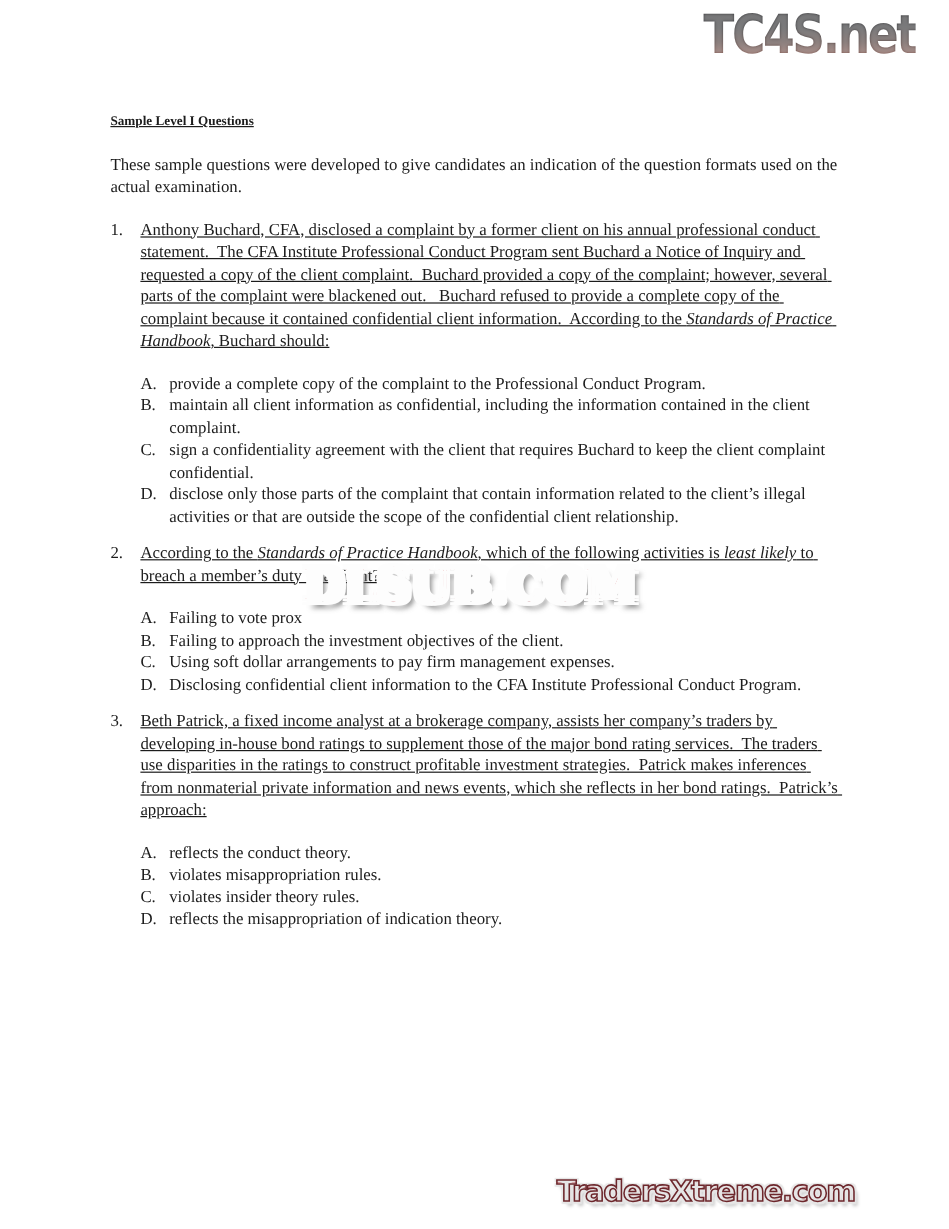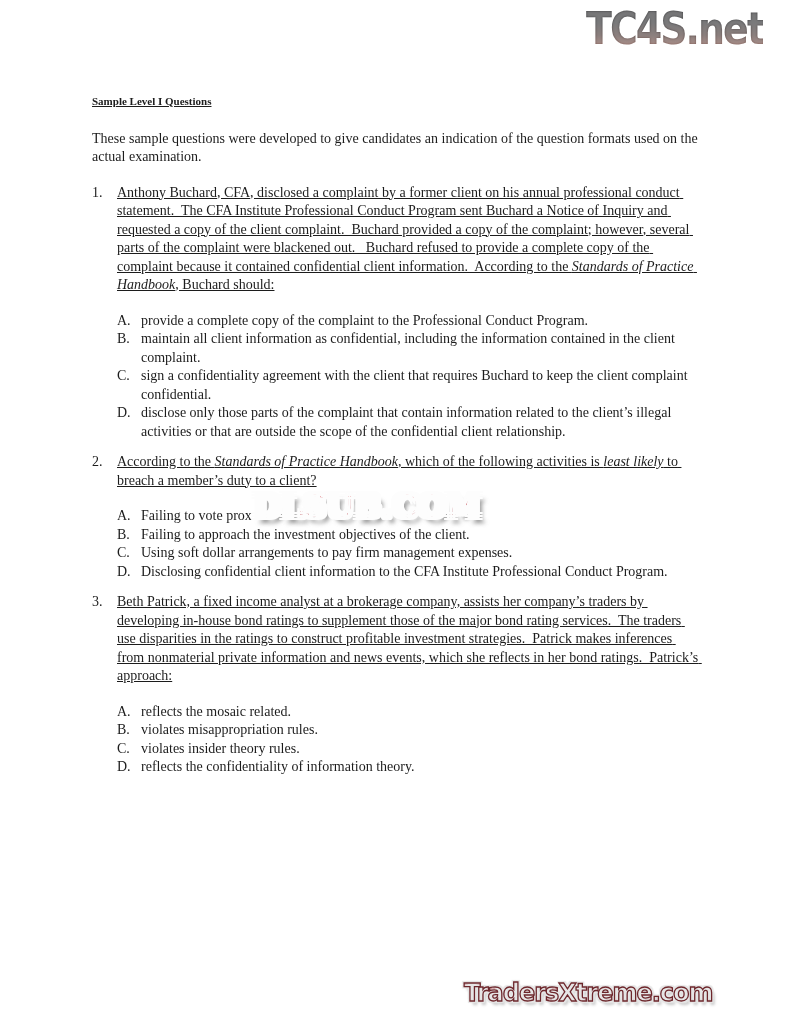--- a/index.html
+++ b/index.html
@@ -50,24 +50,24 @@
     letter-spacing: -2px;
     transform: scaleY(1.18);
     transform-origin: top left;
     background: linear-gradient(180deg, #2b2b2d 0%, #333335 38%, #4e3c39 62%, #7d544c 82%, #99685e 100%);
     -webkit-background-clip: text; background-clip: text;
     color: transparent;
     text-shadow: 0 0 2px rgba(255,255,255,0.35);
   }
 
   .wm-center {
-    left: 253px; top: 482px;
+    left: 253px; top: 464px;
     font-family: "DejaVu Serif", serif;
     font-weight: bold;
-    font-size: 32px;
+    font-size: 39px;
     line-height: 48px;
     letter-spacing: 0px;
     background: linear-gradient(180deg, #f0a0a0 0%, #dd4848 15%, #c51623 40%, #a60d18 65%, #c0101e 100%);
     -webkit-background-clip: text; background-clip: text;
     color: transparent;
     text-shadow:
       -3px -3px 0 #fdfdfd, 3px -3px 0 #fdfdfd, -3px 3px 0 #fdfdfd, 3px 3px 0 #fdfdfd,
       -3px 0 0 #fdfdfd, 3px 0 0 #fdfdfd, 0 -3px 0 #fdfdfd, 0 3px 0 #fdfdfd,
       5px 6px 4px rgba(110,110,110,0.75);
   }
@@ -148,33 +148,33 @@
     </div>
   </div>
 
   <div class="question">
     <div class="qnum">3.</div>
     <div class="qbody">
       <p class="qtext"><span>Beth Patrick, a fixed income analyst at a brokerage company, assists her company’s traders by developing in-house bond ratings to supplement those of the major bond rating services.  The traders use disparities in the ratings to construct profitable investment strategies.  Patrick makes inferences from nonmaterial private information and news events, which she reflects in her bond ratings.  Patrick’s approach:</span></p>
       <div class="options">
         <div class="option">
           <span class="oletter">A.</span>
-          <span class="otext">reflects the mosaic related.</span>
+          <span class="otext">reflects the conduct theory.</span>
         </div>
         <div class="option">
           <span class="oletter">B.</span>
           <span class="otext">violates misappropriation rules.</span>
         </div>
         <div class="option">
           <span class="oletter">C.</span>
           <span class="otext">violates insider theory rules.</span>
         </div>
         <div class="option">
           <span class="oletter">D.</span>
-          <span class="otext">reflects the confidentiality of information theory.</span>
+          <span class="otext">reflects the misappropriation of indication theory.</span>
         </div>
       </div>
     </div>
   </div>
 
 </div>
 
 <div class="wm wm-center">DLSUB.COM</div>
 <div class="wm wm-bottom">TradersXtreme.com</div>
 

